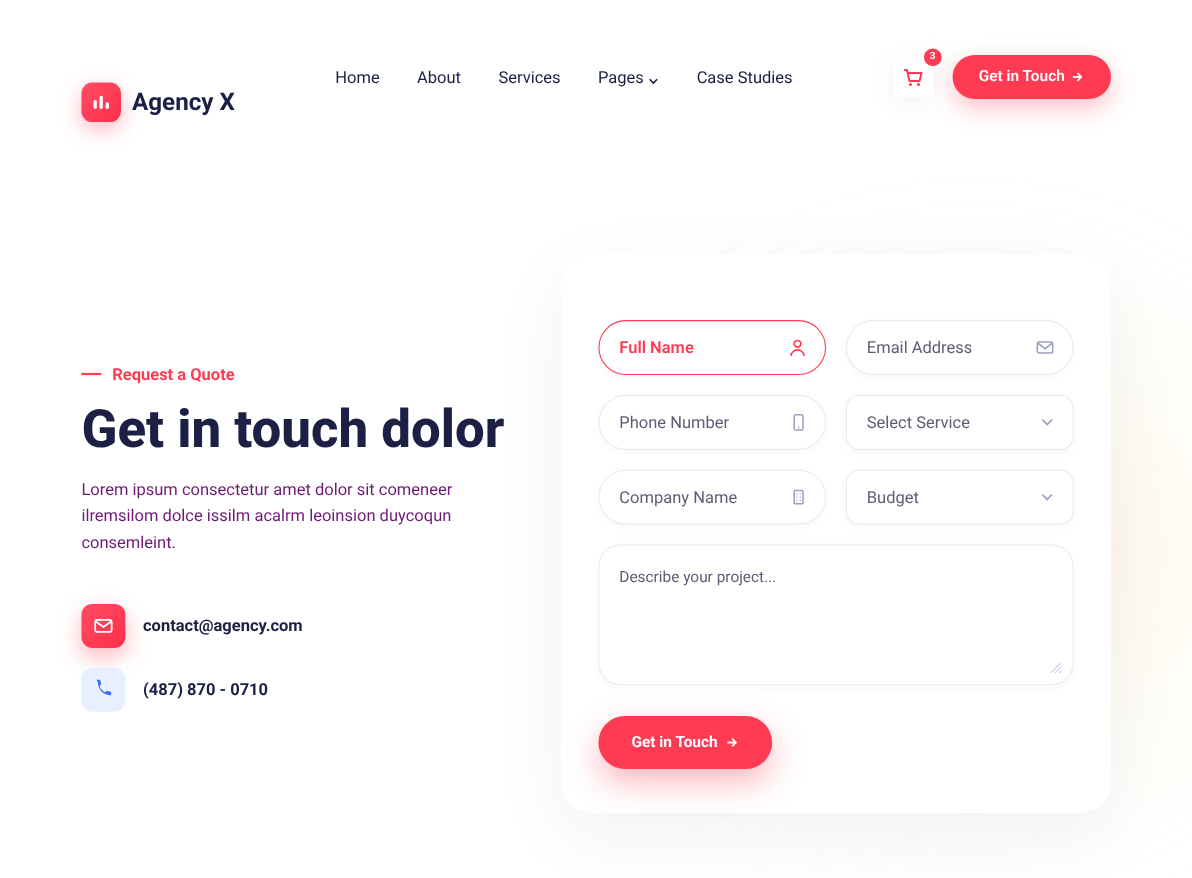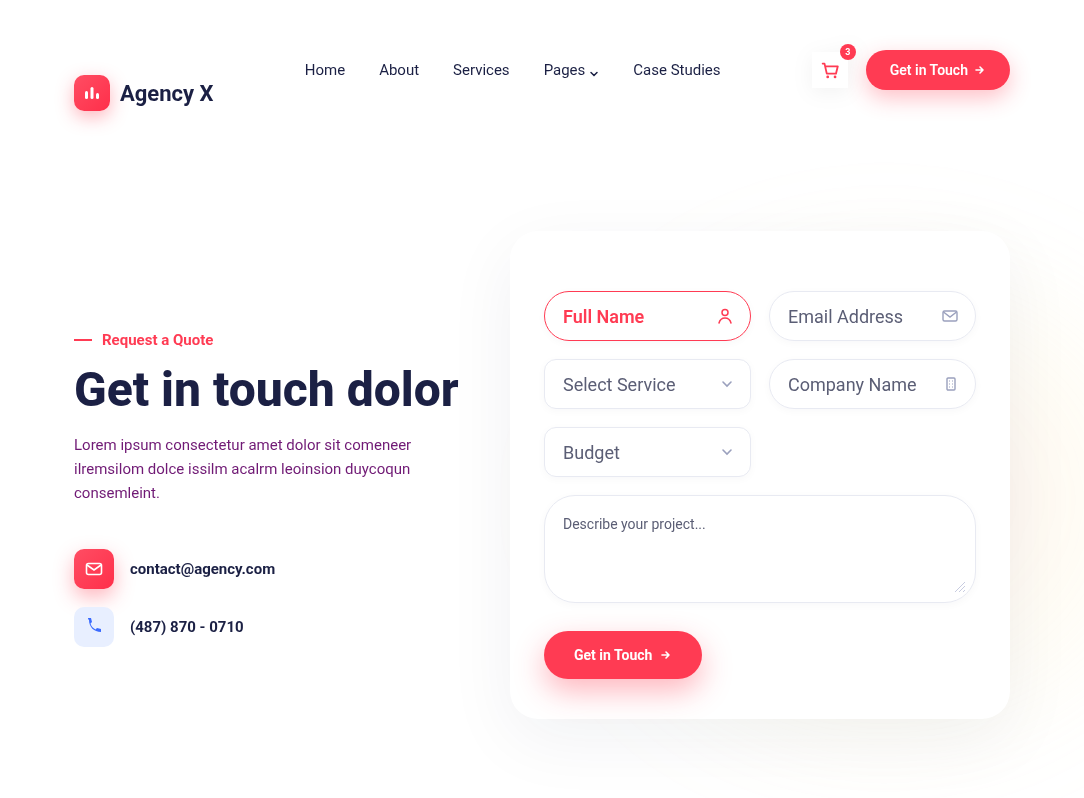--- a/index.html
+++ b/index.html
@@ -157,36 +157,36 @@
     height: 50px;
     display: flex; align-items: center;
     padding: 0 46px 0 18px;
     box-shadow: 0 2px 8px rgba(20,30,70,0.03);
   }
   .field.active {
     border-color: #ff3b53;
   }
   .field.active .field-text { color: #ff3b53; font-weight: 600; }
   .field-text {
-    font-size: 18px;
+    font-size: 15px;
     color: #5b5e75;
     text-align: center;
   }
   .field-icon {
     position: absolute;
     right: 16px;
     display: flex;
   }
   .select {
     border-radius: 12px;
   }
   .textarea {
     border: 1px solid #e8eaf2;
-    border-radius: 31px;
-    height: 108px;
+    border-radius: 20px;
+    height: 128px;
     padding: 18px;
     box-shadow: 0 2px 8px rgba(20,30,70,0.03);
     margin-bottom: 28px;
     position: relative;
   }
   .textarea-text { font-size: 14px; color: #5b5e75; }
   .textarea-handle {
     position: absolute;
     right: 10px; bottom: 10px;
     width: 10px; height: 10px;
@@ -301,20 +301,29 @@
       </div>
       <div class="field">
         <span class="field-text">Email Address</span>
         <span class="field-icon">
           <svg width="18" height="18" viewBox="0 0 18 18">
               <rect x="2" y="4" width="14" height="10" rx="1.5" stroke="#9aa0bd" stroke-width="1.4" fill="none"></rect>
               <path d="M2.5 5l6.5 5 6.5-5" stroke="#9aa0bd" stroke-width="1.4" fill="none"></path>
             </svg>
         </span>
       </div>
+      <div class="field">
+        <span class="field-text">Phone Number</span>
+        <span class="field-icon">
+          <svg width="16" height="18" viewBox="0 0 16 18">
+              <rect x="4" y="2" width="8" height="14" rx="1.5" stroke="#9aa0bd" stroke-width="1.4" fill="none"></rect>
+              <circle cx="8" cy="13.5" r="0.8" fill="#9aa0bd"></circle>
+            </svg>
+        </span>
+      </div>
       <div class="field select">
         <span class="field-text">Select Service</span>
         <span class="field-icon">
           <svg width="14" height="14" viewBox="0 0 14 14">
               <path d="M3 5l4 4 4-4" stroke="#9aa0bd" stroke-width="1.6" fill="none" stroke-linecap="round"></path>
             </svg>
         </span>
       </div>
       <div class="field">
         <span class="field-text">Company Name</span>

